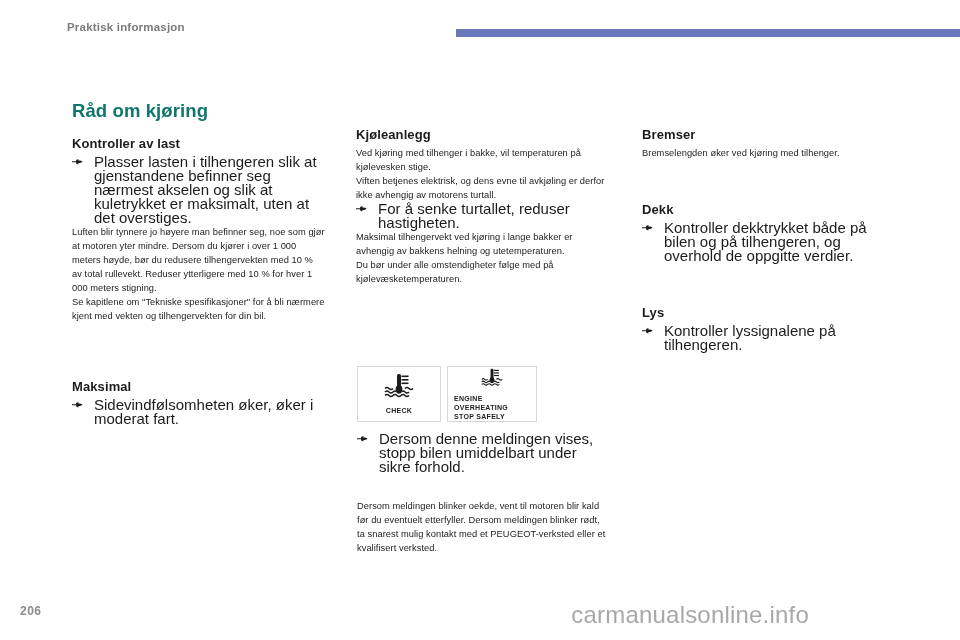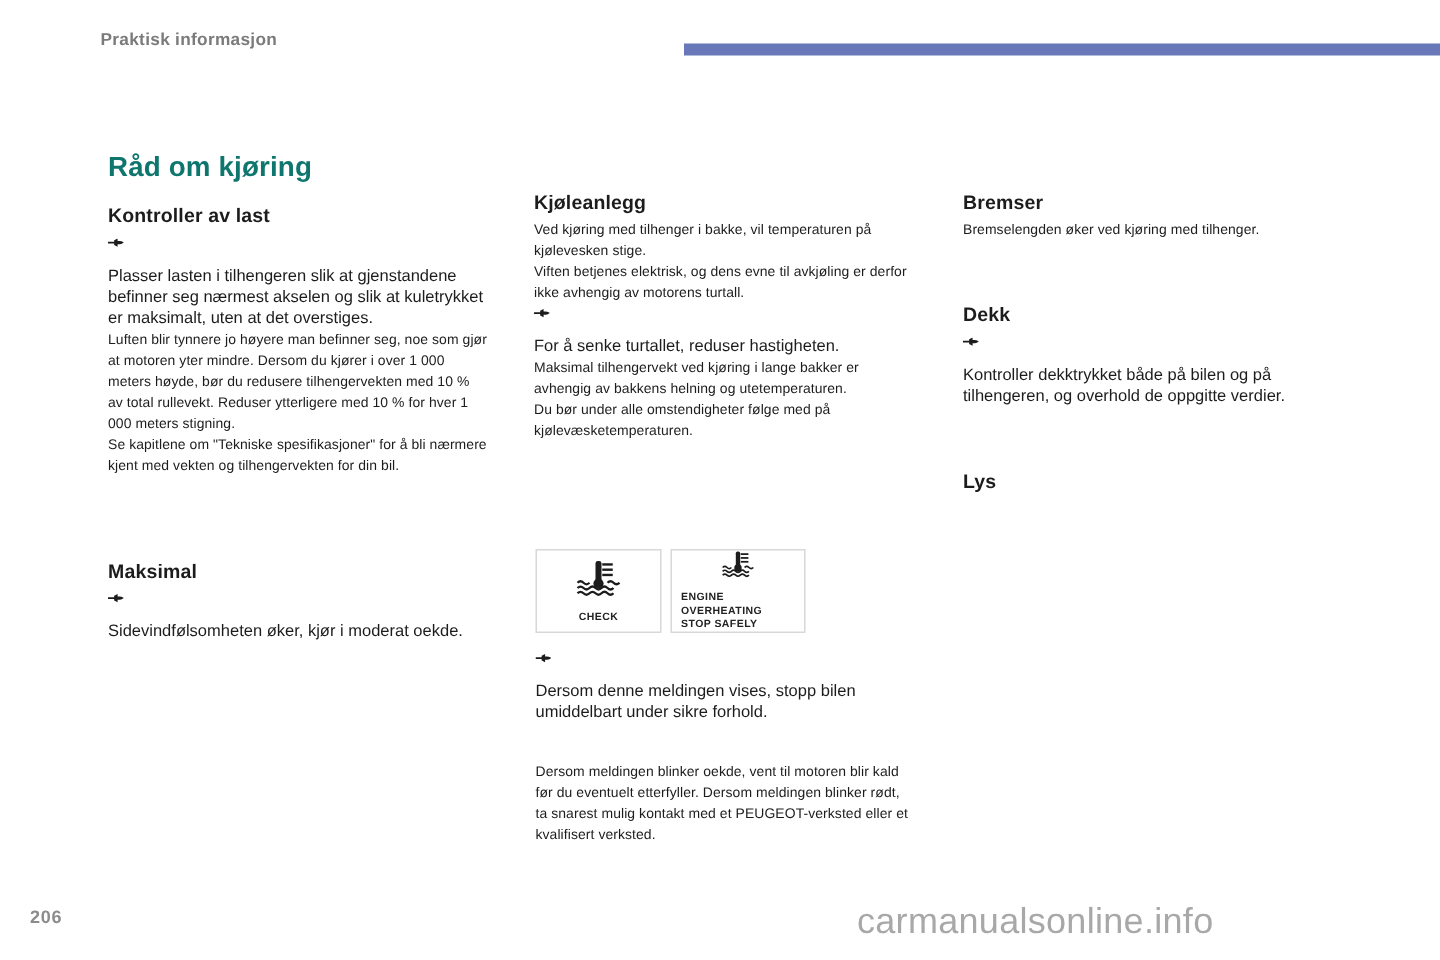--- a/index.html
+++ b/index.html
@@ -70,24 +70,23 @@
     line-height: 14px;
     color: #1c1c1c;
     letter-spacing: .05px;
   }
   p.body.gap { margin-top: 12px; }
 
   
   .bullet {
     display: flex;
     align-items: flex-start;
-    font-size: 11px;
+    font-size: 15px;
     line-height: 14px;
     color: #1c1c1c;
-    flex-direction: column;
   }
   .bullet .glyph {
     flex: 0 0 22px;
     font-size: 9px;
     line-height: 14px;
     color: #1c1c1c;
     position: relative;
     top: 0px;
   }
   .bullet .glyph svg { display:block; margin-top:4px; }
@@ -170,21 +169,21 @@
     <p class="body">Se kapitlene om "Tekniske spesifikasjoner" for å bli nærmere kjent med vekten og tilhengervekten for din bil.</p>
 
     <div class="sec-title spaced" style="margin-top:56px">Maksimal</div>
 
     <div class="bullet">
       <span class="glyph">
         <svg width="11" height="7" viewBox="0 0 11 7">
           <path d="M0 2.2h4.1V1.1L6.4 0v1.6c1.9 0 3.3 .2 4.1 1.1-.9 .9-2.2 1.2-4.1 1.2V5.5L4.1 4.4V3.3H0z" fill="#1c1c1c"></path>
         </svg>
       </span>
-      <span class="btext">Sidevindfølsomheten øker, kjør i moderat oekde.</span>
+      <span class="btext">Sidevindfølsomheten øker, øker i moderat fart.</span>
     </div>
   </div>
 
   <div class="col col-2">
 
     <div class="sec-title" style="margin-top:27px">Kjøleanlegg</div>
 
     <p class="body">Ved kjøring med tilhenger i bakke, vil temperaturen på kjølevesken stige.</p>
     <p class="body">Viften betjenes elektrisk, og dens evne til avkjøling er derfor ikke avhengig av motorens turtall.</p>
 
@@ -258,18 +257,26 @@
     <div class="bullet">
       <span class="glyph">
         <svg width="11" height="7" viewBox="0 0 11 7">
           <path d="M0 2.2h4.1V1.1L6.4 0v1.6c1.9 0 3.3 .2 4.1 1.1-.9 .9-2.2 1.2-4.1 1.2V5.5L4.1 4.4V3.3H0z" fill="#1c1c1c"></path>
         </svg>
       </span>
       <span class="btext">Kontroller dekktrykket både på bilen og på tilhengeren, og overhold de oppgitte verdier.</span>
     </div>
 
     <div class="sec-title" style="margin-top:42px">Lys</div>
+    <div class="bullet">
+      <span class="glyph">
+        <svg width="11" height="7" viewBox="0 0 11 7">
+          <path d="M0 2.2h4.1V1.1L6.4 0v1.6c1.9 0 3.3 .2 4.1 1.1-.9 .9-2.2 1.2-4.1 1.2V5.5L4.1 4.4V3.3H0z" fill="#1c1c1c"></path>
+        </svg>
+      </span>
+      <span class="btext">Kontroller lyssignalene på tilhengeren.</span>
+    </div>
   </div>
 
   <div class="page-number">206</div>
   <div class="watermark">carmanualsonline.info</div>
 
 </div>
 
 </body></html>

